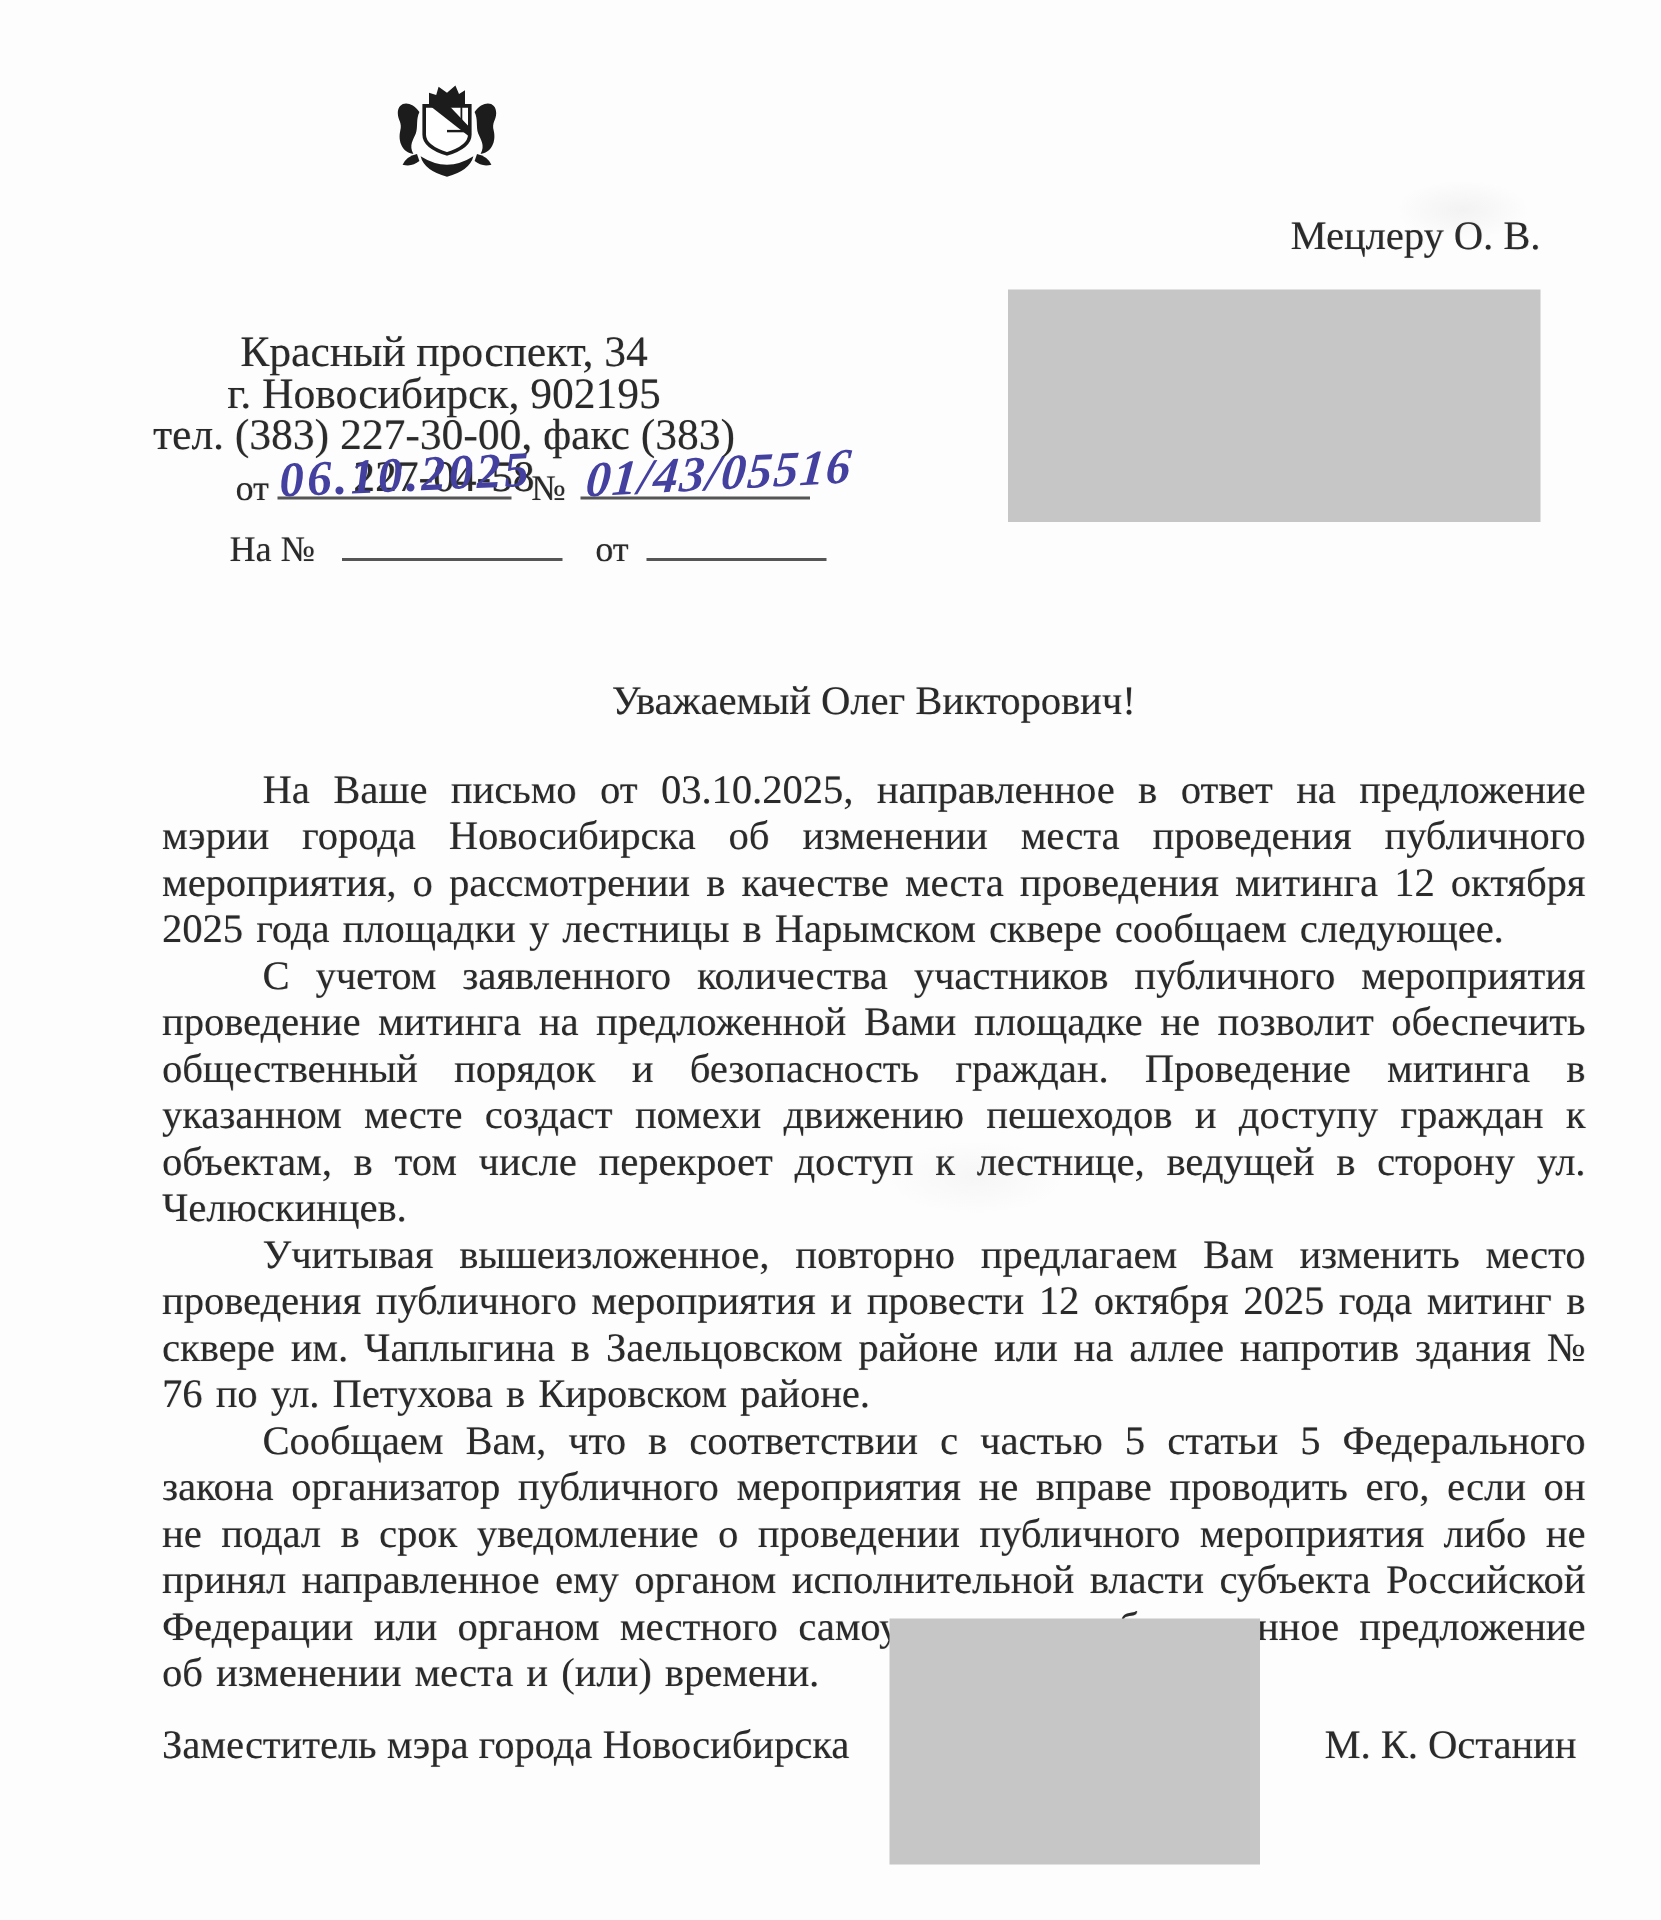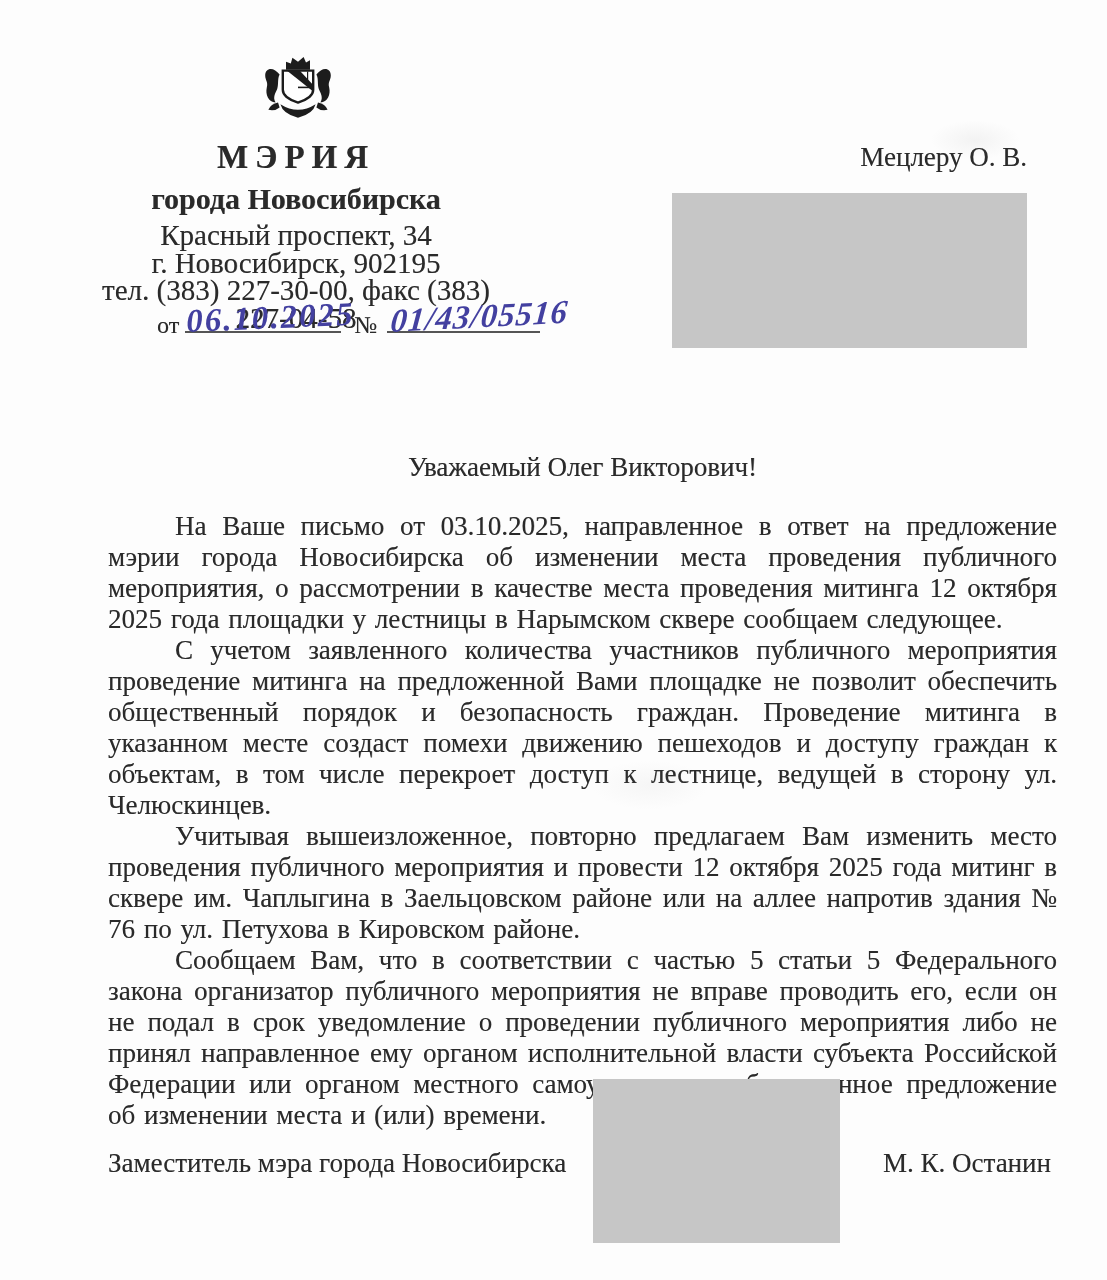--- a/index.html
+++ b/index.html
@@ -95,42 +95,48 @@
       <path d="M75,59 Q84,61 87,68 Q79,70 73,65 Z"></path>
     </g>
 
     <path d="M31,19 H69 V43 Q69,53 50,59 Q31,53 31,43 Z" fill="#ffffff" stroke="#1c1c1c" stroke-width="3"></path>
 
     <path d="M36,19 L52,19 L69,37 L69,45 Z" fill="#1c1c1c"></path>
     <line x1="50" y1="40" x2="68" y2="40" stroke="#1c1c1c" stroke-width="2"></line>
     <line x1="62" y1="20" x2="62" y2="36" stroke="#1c1c1c" stroke-width="1.5"></line>
   </svg>
 
-  <div class="org-block">
-    <div class="org1">МЭРИЯ</div>
-    <div class="org2">города Новосибирска</div>
-  </div>
 
   <div class="addr-block">
     <div class="addr">Красный проспект, 34</div>
     <div class="addr">г. Новосибирск, 902195</div>
     <div class="addr">тел. (383) 227-30-00, факс (383) 227-04-58</div>
   </div>
 
   <div class="ref-row ref-row-1">
     <span class="ref-label">от</span>
     <span class="fill-line" style="width:156px;">
       <span class="hand">06.10.2025</span>
     </span>
     <span class="ref-label" style="margin-left:7px;">№</span>
     <span class="fill-line" style="width:153px; margin-left:4px;">
       <span class="hand hand-num">01/43/05516</span>
     </span>
   </div>
 
+  <div class="ref-row ref-row-2">
+    <span class="ref-label">На №</span>
+    <span class="fill-line" style="width:147px; margin-left:12px;">
+      <span class="hand"></span>
+    </span>
+    <span class="ref-label" style="margin-left:16px;">от</span>
+    <span class="fill-line" style="width:120px; margin-left:6px;">
+      <span class="hand"></span>
+    </span>
+  </div>
 
   <div class="recipient">Мецлеру О. В.</div>
   <div class="redaction redaction-1"></div>
 
   <div class="letter-body">
     <div class="salutation">Уважаемый Олег Викторович!</div>
     <p>На Ваше письмо от 03.10.2025, направленное в ответ на предложение мэрии города Новосибирска об изменении места проведения публичного мероприятия, о рассмотрении в качестве места проведения митинга 12 октября 2025 года площадки у лестницы в Нарымском сквере сообщаем следующее.</p>
     <p>С учетом заявленного количества участников публичного мероприятия проведение митинга на предложенной Вами площадке не позволит обеспечить общественный порядок и безопасность граждан. Проведение митинга в указанном месте создаст помехи движению пешеходов и доступу граждан к объектам, в том числе перекроет доступ к лестнице, ведущей в сторону ул. Челюскинцев.</p>
     <p>Учитывая вышеизложенное, повторно предлагаем Вам изменить место проведения публичного мероприятия и провести 12 октября 2025 года митинг в сквере им. Чаплыгина в Заельцовском районе или на аллее напротив здания № 76 по ул. Петухова в Кировском районе.</p>
     <p>Сообщаем Вам, что в соответствии с частью 5 статьи 5 Федерального закона организатор публичного мероприятия не вправе проводить его, если он не подал в срок уведомление о проведении публичного мероприятия либо не принял направленное ему органом исполнительной власти субъекта Российской Федерации или органом местного самоуправления обоснованное предложение об изменении места и (или) времени.</p>

